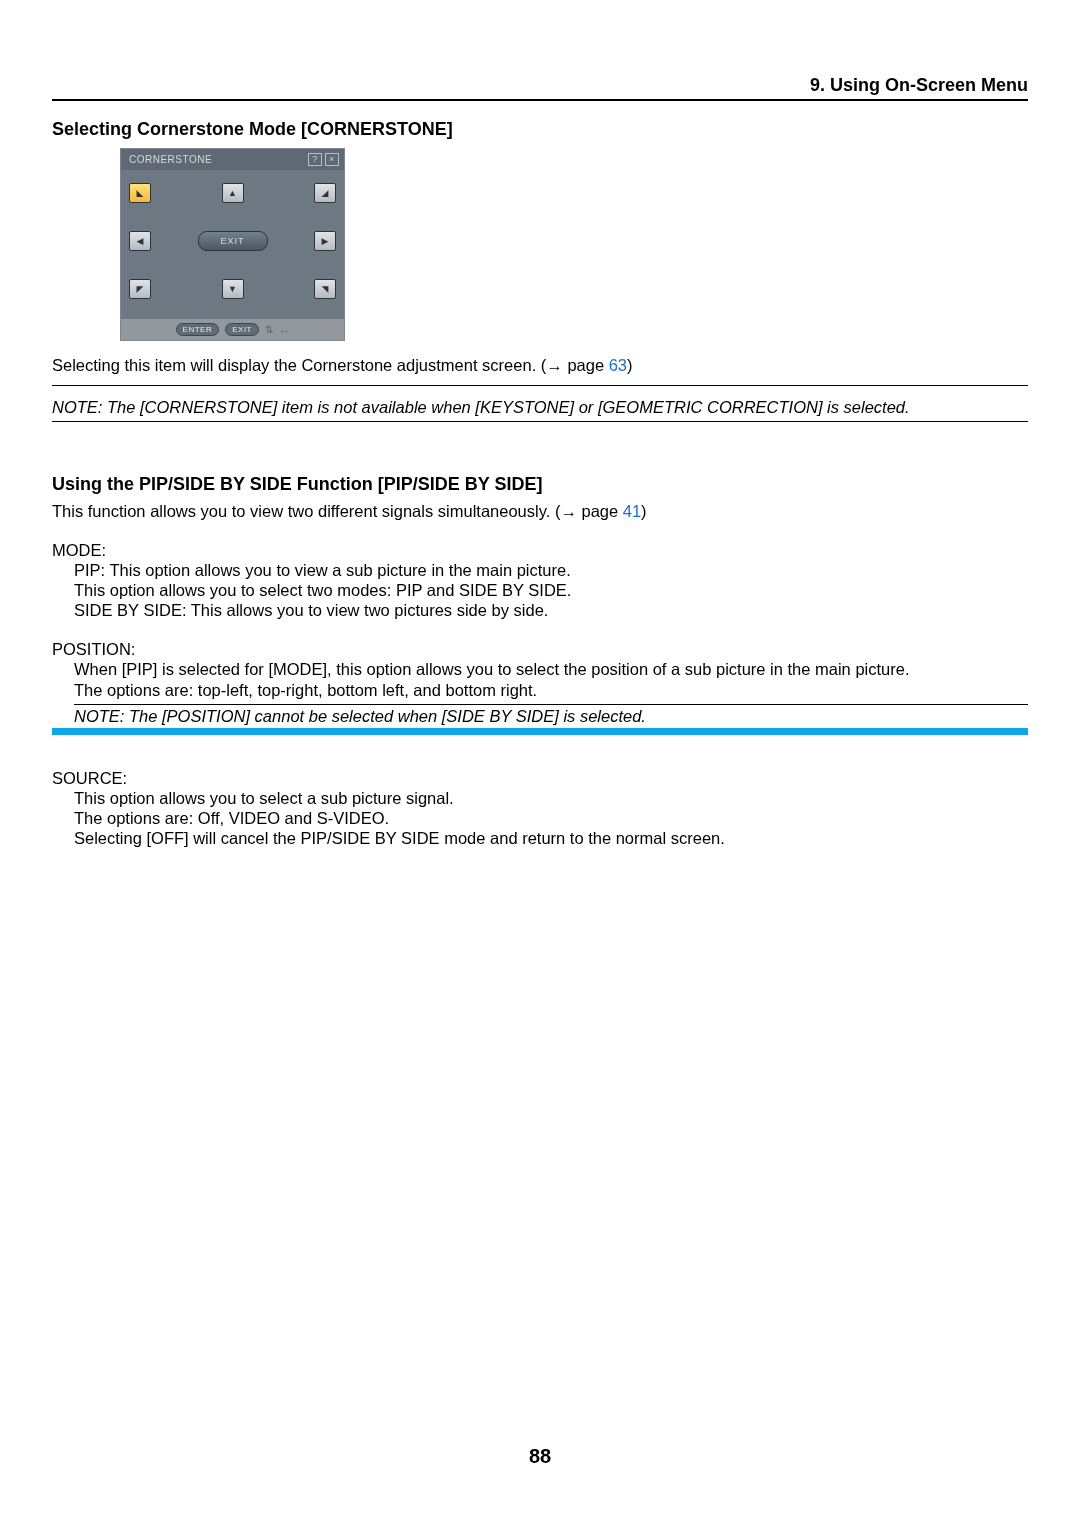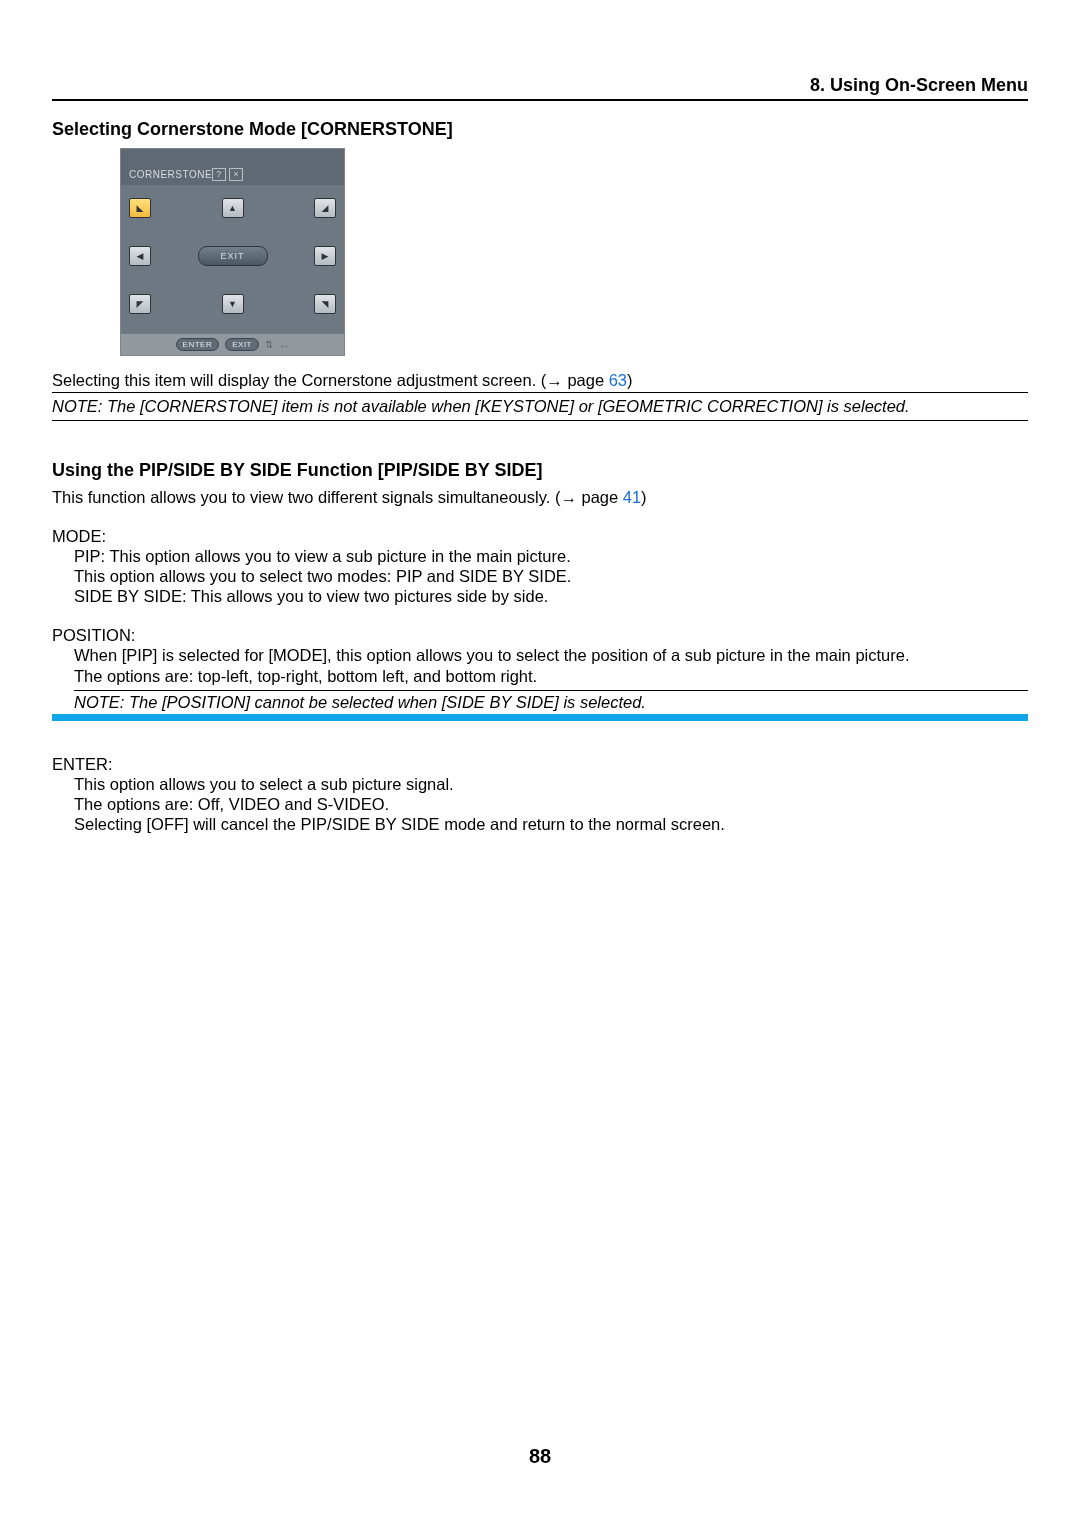--- a/index.html
+++ b/index.html
@@ -32,23 +32,24 @@
   .osd-panel {
     width: 223px;
     margin-left: 68px;
     background: #6d7882;
     border: 1px solid #7c8590;
     font-size: 10px;
   }
   .osd-titlebar {
     display: flex;
     align-items: center;
+    justify-content: space-between;
     background: #5e6973;
     color: #d8dadd;
-    padding: 19px 5px 4px 8px;
+    padding: 4px 5px 4px 8px;
     font-size: 10px;
     letter-spacing: 0.5px;
   }
   .osd-titlebar-icons {
     display: flex;
     gap: 3px;
   }
   .osd-tb-icon {
     width: 12px; height: 11px;
     border: 1px solid #b9bec3;
@@ -104,31 +105,31 @@
     font-size: 10px; color: #5a636c;
   }
   .body-text {
     font-size: 16.5px;
     line-height: 1.22;
     margin: 0;
   }
   .para-block { margin-top: 14px; }
   .link { color: #1a6fd6; }
   .note-box {
-    margin-top: 2px;
+    margin-top: 10px;
     border-top: 1.5px solid #000;
     border-bottom: 1.5px solid #000;
-    padding: 4px 0 3px 0;
+    padding: 12px 0 3px 0;
   }
   .note-text {
     font-style: italic;
     font-size: 16.5px;
     line-height: 1.2;
   }
-  .section2 { margin-top: 39px; }
+  .section2 { margin-top: 52px; }
   .section2 .section-title { margin-bottom: 6px; }
   .dl-entry { margin-top: 20px; }
   .dl-term {
     font-size: 16.5px;
   }
   .dl-body {
     font-size: 16.5px;
     line-height: 1.22;
     padding-left: 22px;
     text-align: justify;
@@ -151,21 +152,21 @@
     text-align: center;
     font-weight: bold;
     font-size: 20px;
   }
 </style>
 </head>
 <body>
 
 <div class="page">
 
-  <div class="header-line">8. Using On-Screen Menu</div>
+  <div class="header-line">9. Using On-Screen Menu</div>
 
   <div class="section-title">Selecting Cornerstone Mode [CORNERSTONE]</div>
 
   <div class="osd-panel">
     <div class="osd-titlebar">
       <span>CORNERSTONE</span>
       <span class="osd-titlebar-icons">
         <span class="osd-tb-icon">?</span>
         <span class="osd-tb-icon">×</span>
       </span>
@@ -224,21 +225,21 @@
       <div class="dl-term">POSITION:</div>
       <div class="dl-body">
         <div>When [PIP] is selected for [MODE], this option allows you to select the position of a sub picture in the main picture.</div>
         <div>The options are: top-left, top-right, bottom left, and bottom right.</div>
       </div>
       <div class="thin-rule"></div>
       <div class="note-line">NOTE: The [POSITION] cannot be selected when [SIDE BY SIDE] is selected.</div>
     </div>
 
     <div class="dl-entry" style="margin-top:34px;">
-      <div class="dl-term">ENTER:</div>
+      <div class="dl-term">SOURCE:</div>
       <div class="dl-body">
         <div>This option allows you to select a sub picture signal.</div>
         <div>The options are: Off, VIDEO and S-VIDEO.</div>
         <div>Selecting [OFF] will cancel the PIP/SIDE BY SIDE mode and return to the normal screen.</div>
       </div>
     </div>
   </div>
 
   <div class="page-num">88</div>
 </div>

